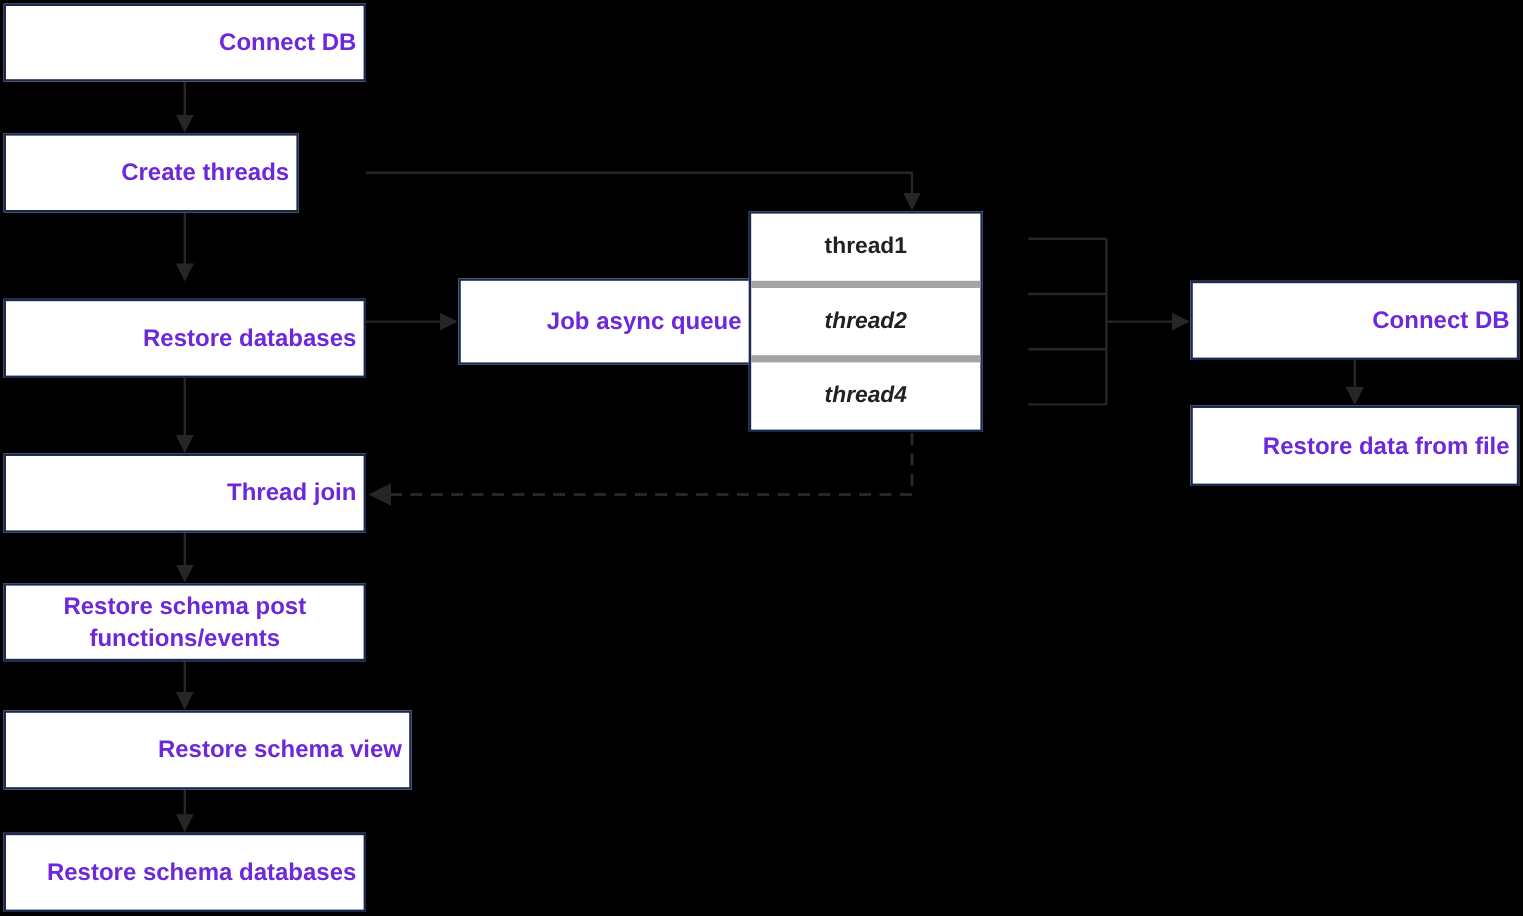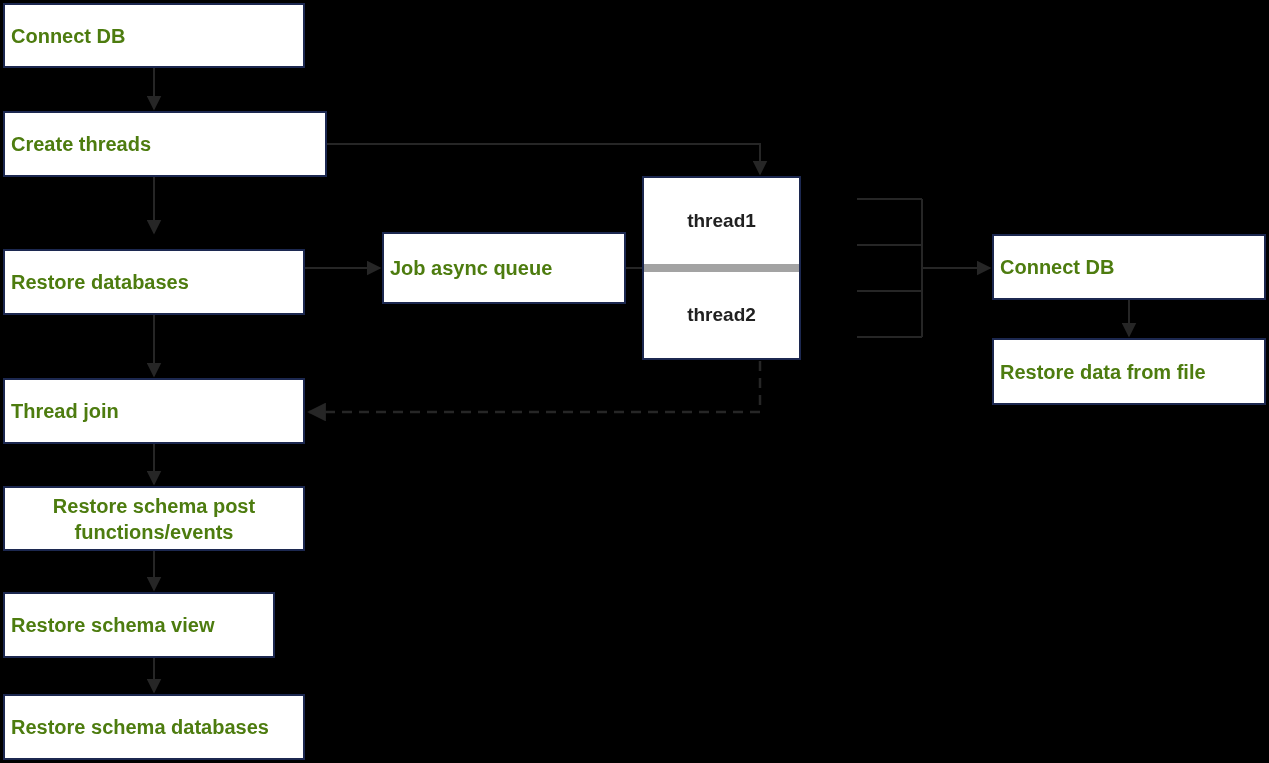--- a/index.html
+++ b/index.html
@@ -10,23 +10,23 @@
     font-family:"Liberation Sans", sans-serif;
     overflow:hidden;
   }
   .box{
     position:absolute;
     box-sizing:border-box;
     background:#ffffff;
     border:2px solid #1c2850;
     display:flex;
     align-items:center;
-    justify-content:flex-start;
+    justify-content:flex-end;
     text-align:center;
-    color:#4d7c0f;
+    color:#6d28d9;
     font-weight:700;
     font-size:20px;
     line-height:26px;
     padding:16px 6px;
   }
   .stack{
     position:absolute;
     box-sizing:border-box;
     background:#ffffff;
     border:2px solid #1c2850;
@@ -36,21 +36,22 @@
   .stack .row{
     flex:1;
     display:flex;
     align-items:center;
     justify-content:center;
     color:#212121;
     font-weight:700;
     font-size:19px;
   }
   .stack .row + .row{
-    border-top:8px solid #a3a3a3;
+    border-top:6px solid #a3a3a3;
+    font-style:italic;
   }
   svg.wires{
     position:absolute;
     left:0;top:0;
     width:1269px;height:763px;
     pointer-events:none;
   }
   svg.wires line, svg.wires polyline{
     stroke:#262626;
     stroke-width:2;
@@ -94,54 +95,57 @@
 
     <line x1="1129" y1="300" x2="1129" y2="336" marker-end="url(#arrow)"></line>
 
     <polyline class="dashed" points="760,361 760,412 309,412" marker-end="url(#arrow)"></polyline>
   </svg>
 
   <div class="box" style="left:3px;top:3px;width:302px;height:65px">
     <span>Connect DB</span>
   </div>
 
-  <div class="box" style="left:3px;top:111px;width:324px;height:66px">
+  <div class="box" style="left:3px;top:111px;width:246px;height:66px">
     <span>Create threads</span>
   </div>
 
   <div class="box" style="left:3px;top:249px;width:302px;height:66px">
     <span>Restore databases</span>
   </div>
 
   <div class="box" style="left:3px;top:378px;width:302px;height:66px">
     <span>Thread join</span>
   </div>
 
   <div class="box" style="left:3px;top:486px;width:302px;height:65px">
     <span>Restore schema post functions/events</span>
   </div>
 
-  <div class="box" style="left:3px;top:592px;width:272px;height:66px">
+  <div class="box" style="left:3px;top:592px;width:340px;height:66px">
     <span>Restore schema view</span>
   </div>
 
   <div class="box" style="left:3px;top:694px;width:302px;height:66px">
     <span>Restore schema databases</span>
   </div>
 
   <div class="box" style="left:382px;top:232px;width:244px;height:72px">
     <span>Job async queue</span>
   </div>
 
-  <div class="stack" style="left:642px;top:176px;width:159px;height:184px">
+  <div class="stack" style="left:624px;top:176px;width:195px;height:184px">
     <div class="row">
       <span>thread1</span>
     </div>
     <div class="row">
       <span>thread2</span>
+    </div>
+    <div class="row">
+      <span>thread4</span>
     </div>
   </div>
 
   <div class="box" style="left:992px;top:234px;width:274px;height:66px">
     <span>Connect DB</span>
   </div>
 
   <div class="box" style="left:992px;top:338px;width:274px;height:67px">
     <span>Restore data from file</span>
   </div>

